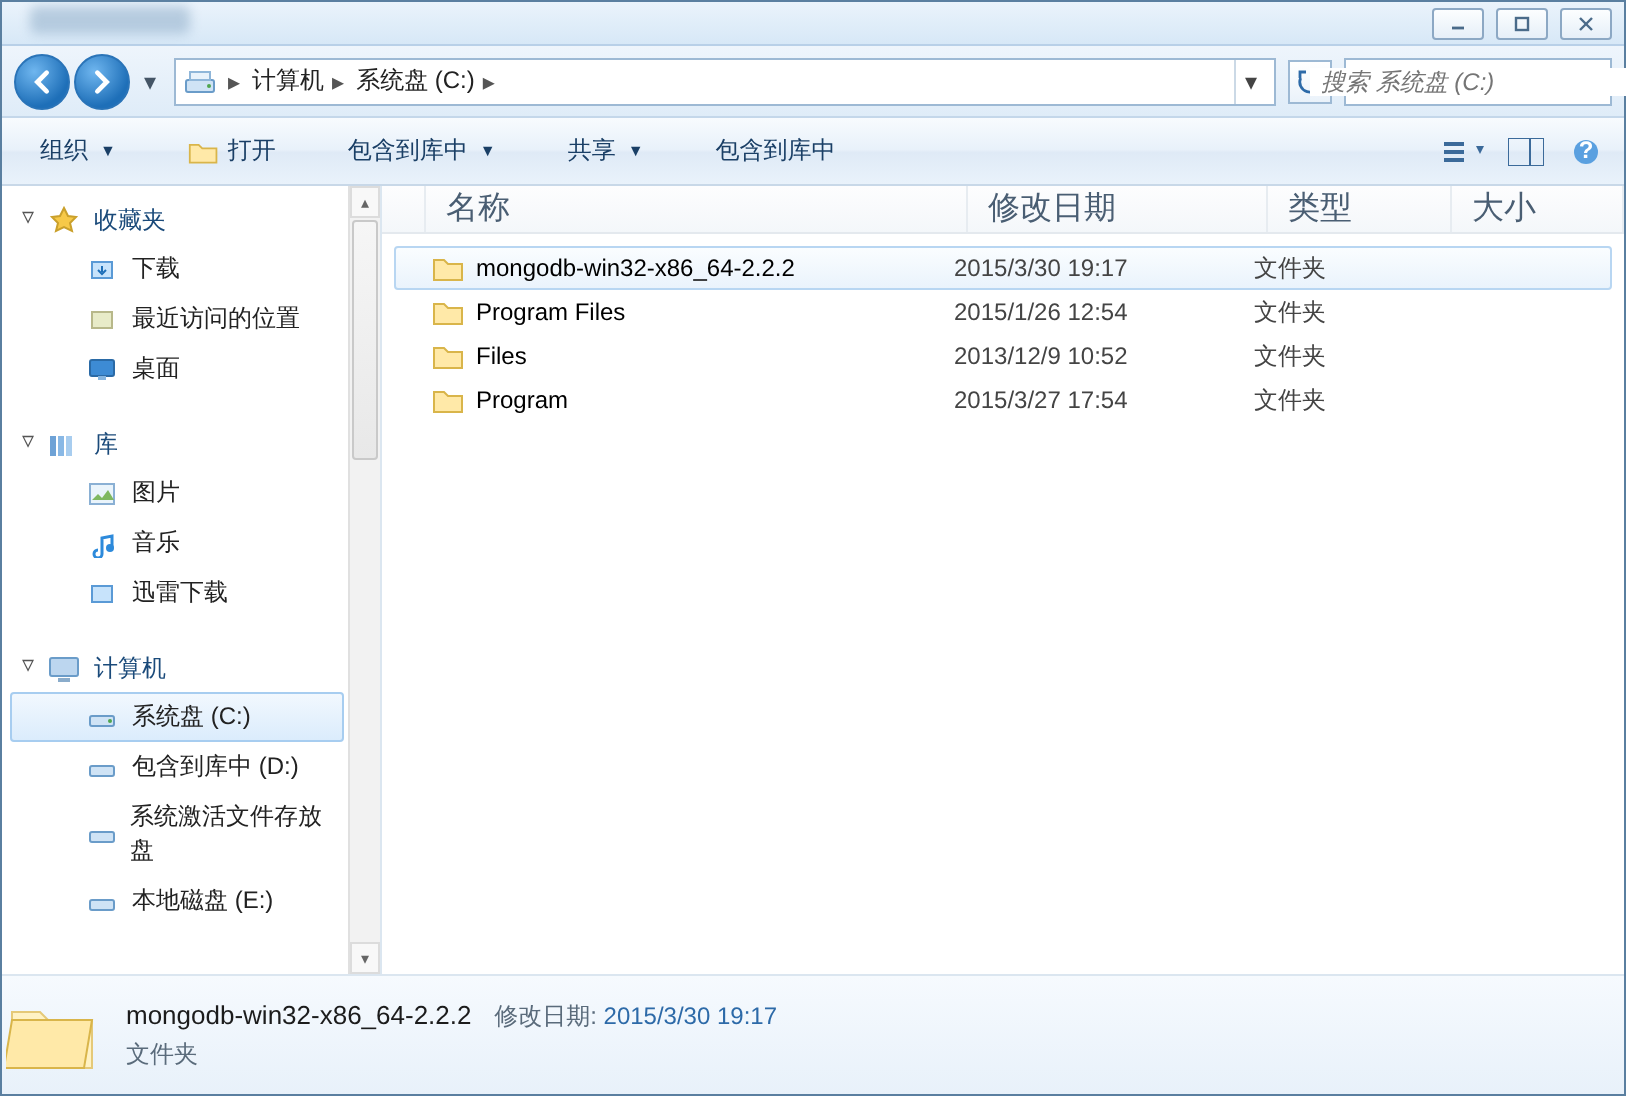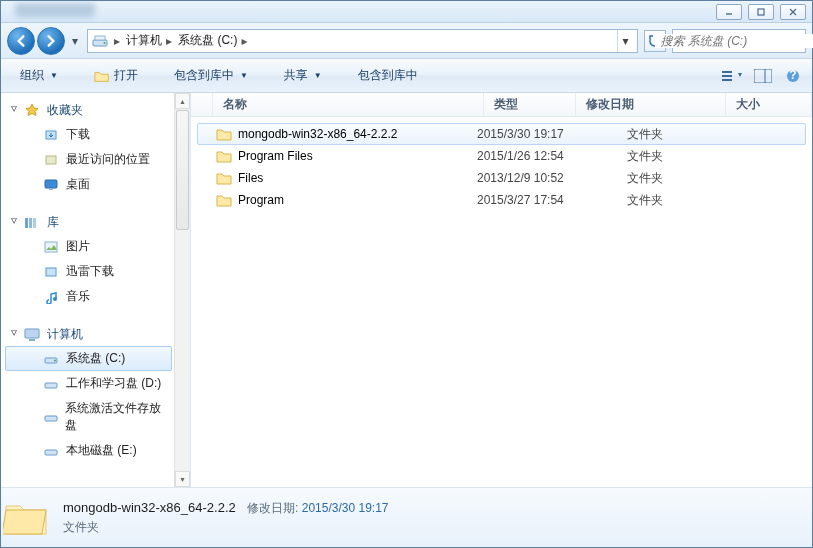--- a/index.html
+++ b/index.html
@@ -48,21 +48,21 @@
 .tree-group { margin-bottom: 14px; }
 .tree-hdr { display: flex; align-items: center; gap: 6px; padding: 3px 4px 3px 18px; color: #1a4a7a; position: relative; }
 .tree-item { display: flex; align-items: center; gap: 6px; padding: 3px 4px 3px 36px; color: #222; position: relative; border: 1px solid transparent; border-radius: 2px; margin-right: 18px; }
 .tree-item.sel { background: linear-gradient(#f2f8fe,#dbecfc); border: 1px solid #a7cdf0; }
 .tree-item .icn, .tree-hdr .icn { width: 18px; height: 16px; display: flex; align-items: center; justify-content: center; }
 .tree-arrow { position: absolute; left: 4px; top: 4px; width: 10px; height: 10px; display: flex; align-items: center; justify-content: center; color: #555; }
 
 
 .listpane { flex: 1; display: flex; flex-direction: column; background: #fff; }
 .list-hdr { height: 24px; display: flex; border-bottom: 1px solid #e4e9ee; background: linear-gradient(#fdfdfe,#f4f7fa); }
-.list-col { display: flex; align-items: center; padding: 0 10px; color: #4a5e73; border-right: 1px solid #e7ecf1; font-size: 12px; font-weight: bold; }
+.list-col { display: flex; align-items: center; padding: 0 10px; color: #4a5e73; border-right: 1px solid #e7ecf1; font-size: 16px; }
 .col-gutter { width: 22px; border-right: 1px solid #e7ecf1; }
 .col-name { flex: 1; }
 .col-date { width: 150px; }
 .col-type { width: 92px; }
 .col-size { width: 86px; }
 .list-body { flex: 1; padding: 6px 6px 0 6px; }
 .list-row { display: flex; align-items: center; height: 22px; border: 1px solid transparent; border-radius: 2px; padding-left: 2px; }
 .list-row.sel { background: linear-gradient(#fafdff,#eaf3fc); border: 1px solid #b8d6f2; }
 .lr-gutter { width: 14px; }
 .lr-icon { width: 20px; display: flex; align-items: center; justify-content: center; }
@@ -261,34 +261,34 @@
             <span class="icn">
               <svg width="14" height="12" viewBox="0 0 14 12">
                 <rect x="1" y="1" width="12" height="10" fill="#eaf4fb" stroke="#8ab0d4"></rect>
                 <path d="M2 9 l3 -3 l2 2 l3 -4 l3 5 h-11z" fill="#7fb860"></path>
               </svg>
             </span>
             <span>图片</span>
           </div>
         <div class="tree-item">
             <span class="icn">
-              <svg width="14" height="12" viewBox="0 0 14 12">
-                <rect x="2" y="2" width="10" height="8" fill="#c7e3fb" stroke="#5a9ad6"></rect>
-              </svg>
-            </span>
-            <span>迅雷下载</span>
-          </div>
-        <div class="tree-item">
-            <span class="icn">
               <svg width="14" height="14" viewBox="0 0 14 14">
                 <path d="M5 10 a2 2 0 1 0 2 2 v-8 l5 -1 v6" fill="none" stroke="#2d8adb" stroke-width="1.5"></path>
                 <circle cx="11" cy="9" r="2" fill="#2d8adb"></circle>
               </svg>
             </span>
             <span>音乐</span>
+          </div>
+        <div class="tree-item">
+            <span class="icn">
+              <svg width="14" height="12" viewBox="0 0 14 12">
+                <rect x="2" y="2" width="10" height="8" fill="#c7e3fb" stroke="#5a9ad6"></rect>
+              </svg>
+            </span>
+            <span>迅雷下载</span>
           </div>
       </div>
 
       <div class="tree-group">
         <div class="tree-hdr">
           <span class="tree-arrow">▿</span>
           <span class="icn">
               <svg width="16" height="14" viewBox="0 0 16 14">
                 <rect x="1" y="1" width="14" height="9" rx="1" fill="#bcd6ef" stroke="#6a9cc9"></rect>
                 <rect x="5" y="11" width="6" height="2" fill="#8aaccb"></rect>
@@ -304,21 +304,21 @@
               </svg>
             </span>
             <span>系统盘 (C:)</span>
           </div>
         <div class="tree-item">
             <span class="icn">
               <svg width="14" height="12" viewBox="0 0 14 12">
                 <rect x="1" y="5" width="12" height="5" rx="1" fill="#cfe3f5" stroke="#6a9cc9"></rect>
               </svg>
             </span>
-            <span>工作和学习盘 (D:)</span>
+            <span>包含到库中 (D:)</span>
           </div>
         <div class="tree-item">
             <span class="icn">
               <svg width="14" height="12" viewBox="0 0 14 12">
                 <rect x="1" y="5" width="12" height="5" rx="1" fill="#cfe3f5" stroke="#6a9cc9"></rect>
               </svg>
             </span>
             <span>系统激活文件存放盘</span>
           </div>
         <div class="tree-item">
@@ -337,22 +337,22 @@
             <div class="scroll-thumb"></div>
           </div>
         <div class="scroll-btn">▾</div>
       </div>
     </div>
 
     <div class="listpane">
       <div class="list-hdr">
         <div class="col-gutter"></div>
         <div class="list-col col-name">名称</div>
+        <div class="list-col col-date">修改日期</div>
         <div class="list-col col-type">类型</div>
-        <div class="list-col col-date">修改日期</div>
         <div class="list-col col-size">大小</div>
       </div>
       <div class="list-body" id="list-body">
           <div class="list-row sel">
             <div class="lr-gutter"></div>
             <div class="lr-icon">
               <svg width="16" height="14" viewBox="0 0 16 14">
                 <path d="M1 3 h5 l2 2 h7 v8 h-14z" fill="#ffe9a8" stroke="#d9b54a"></path>
               </svg>
             </div>

